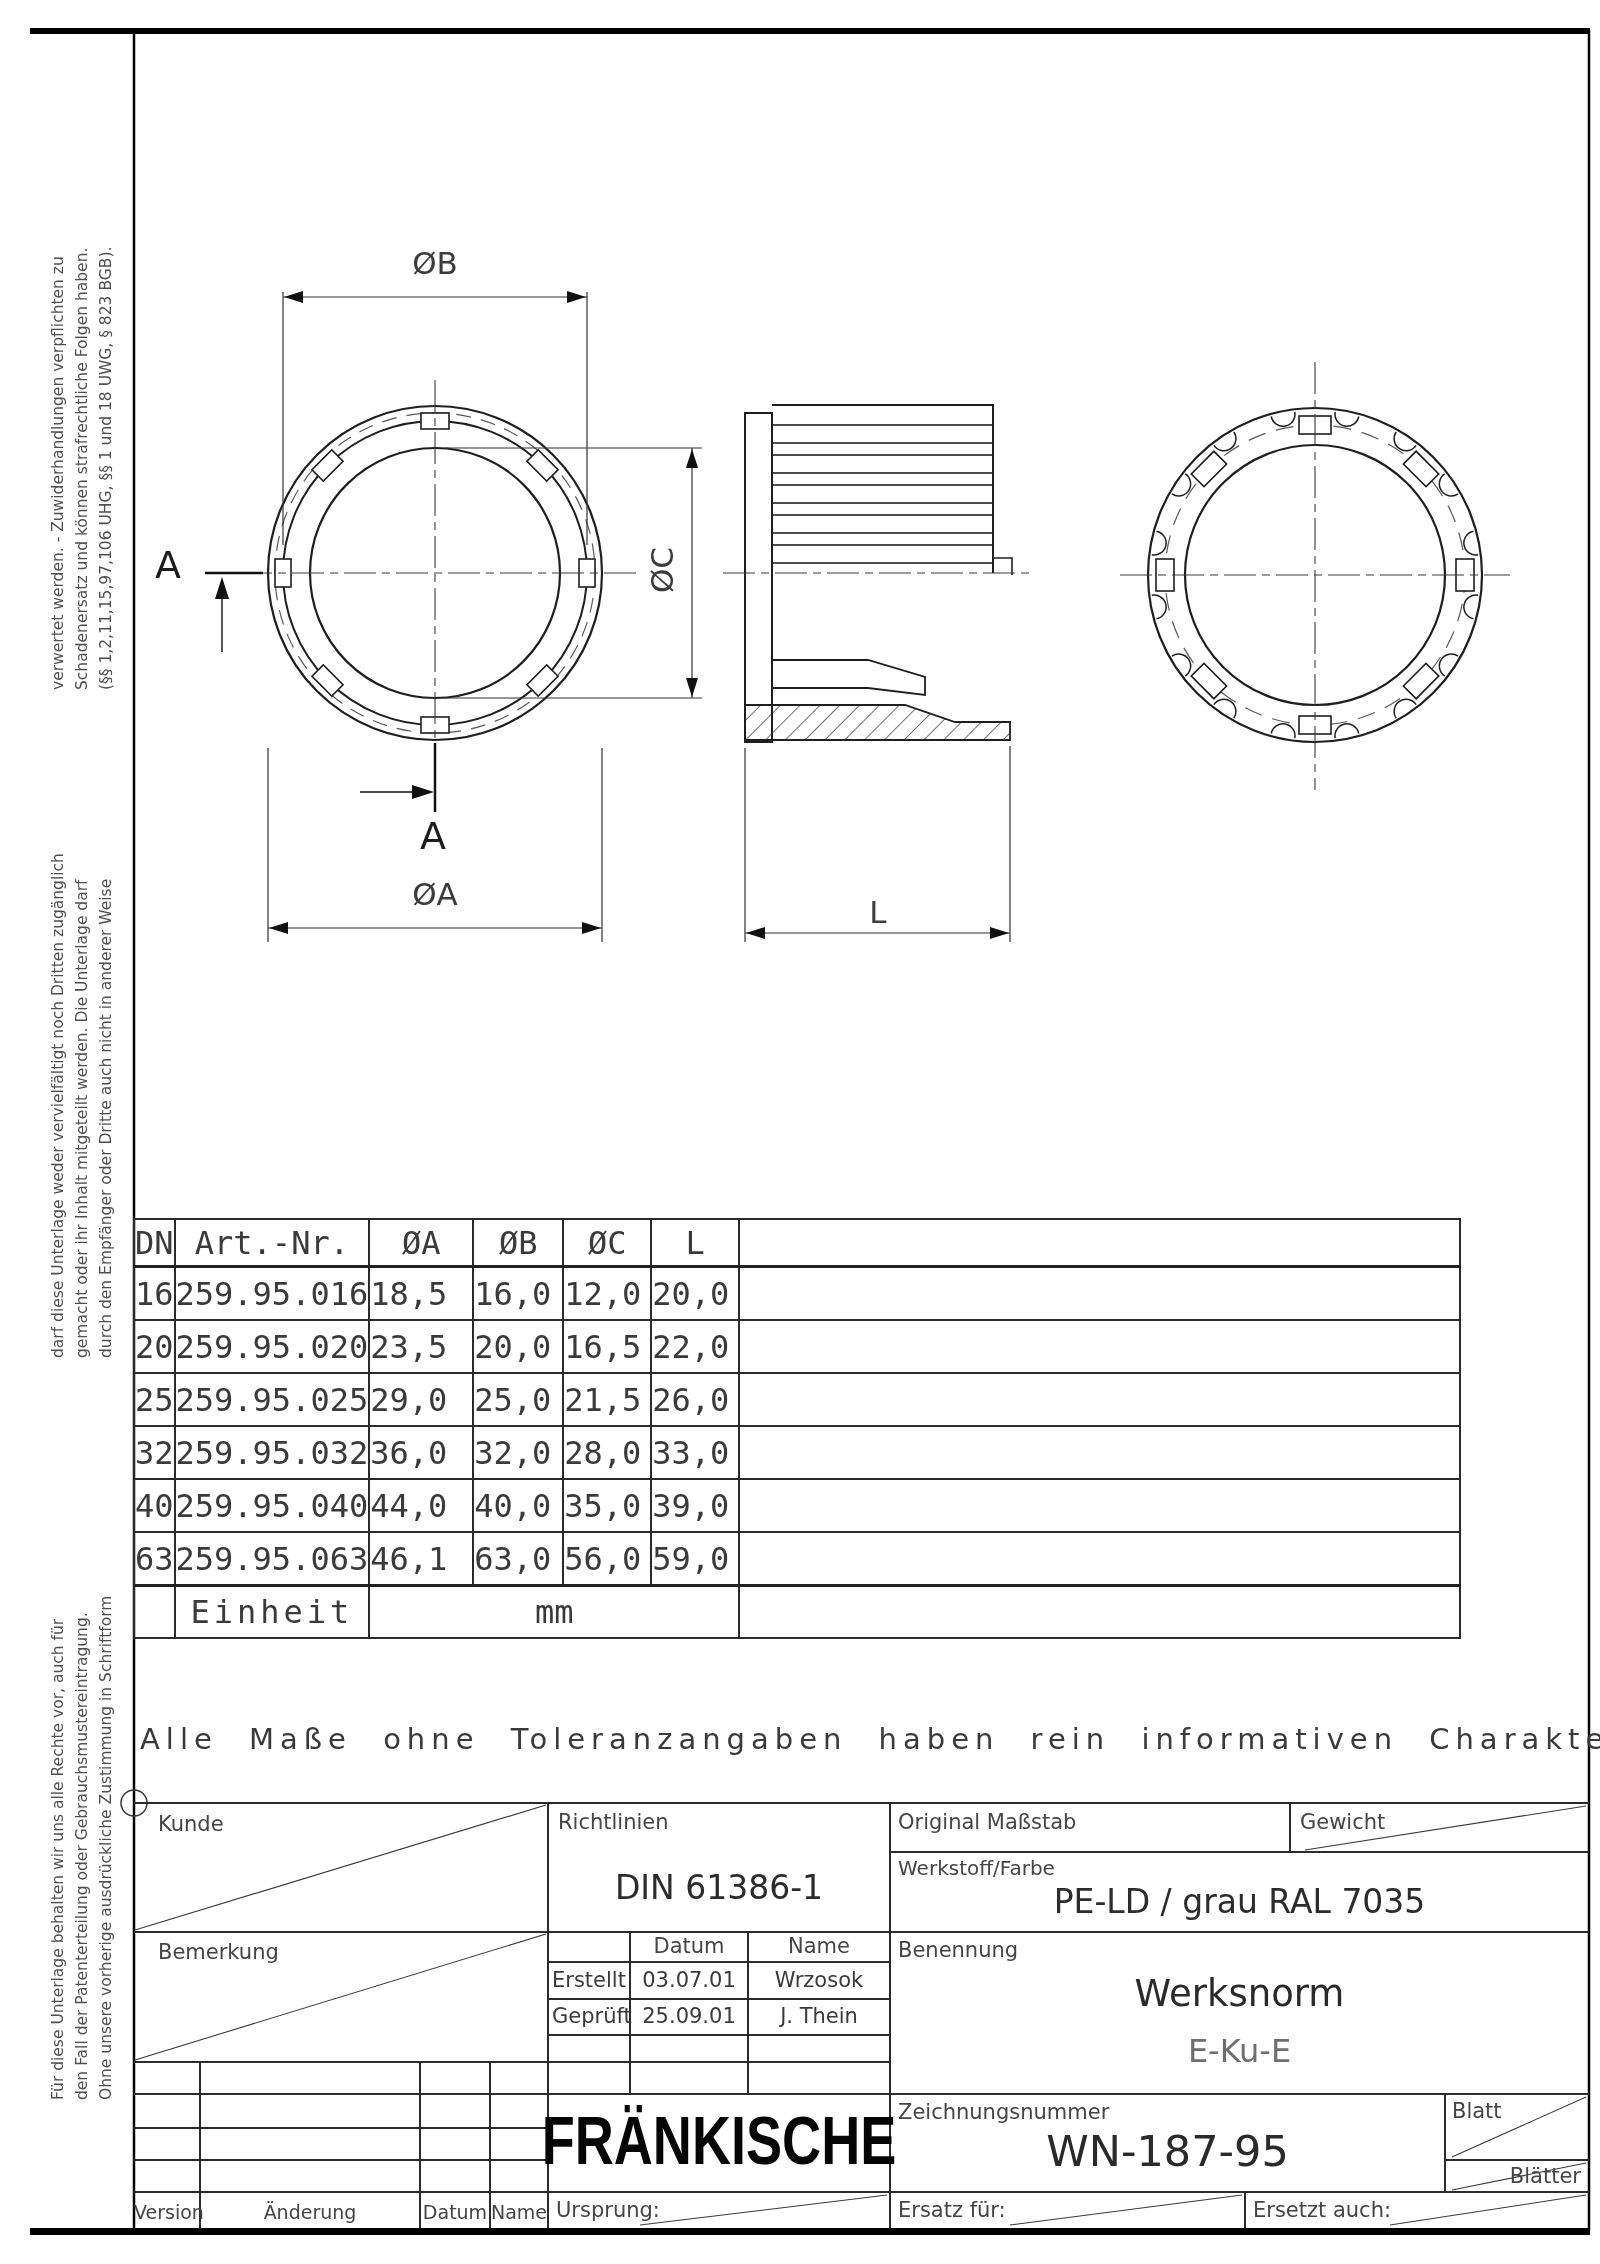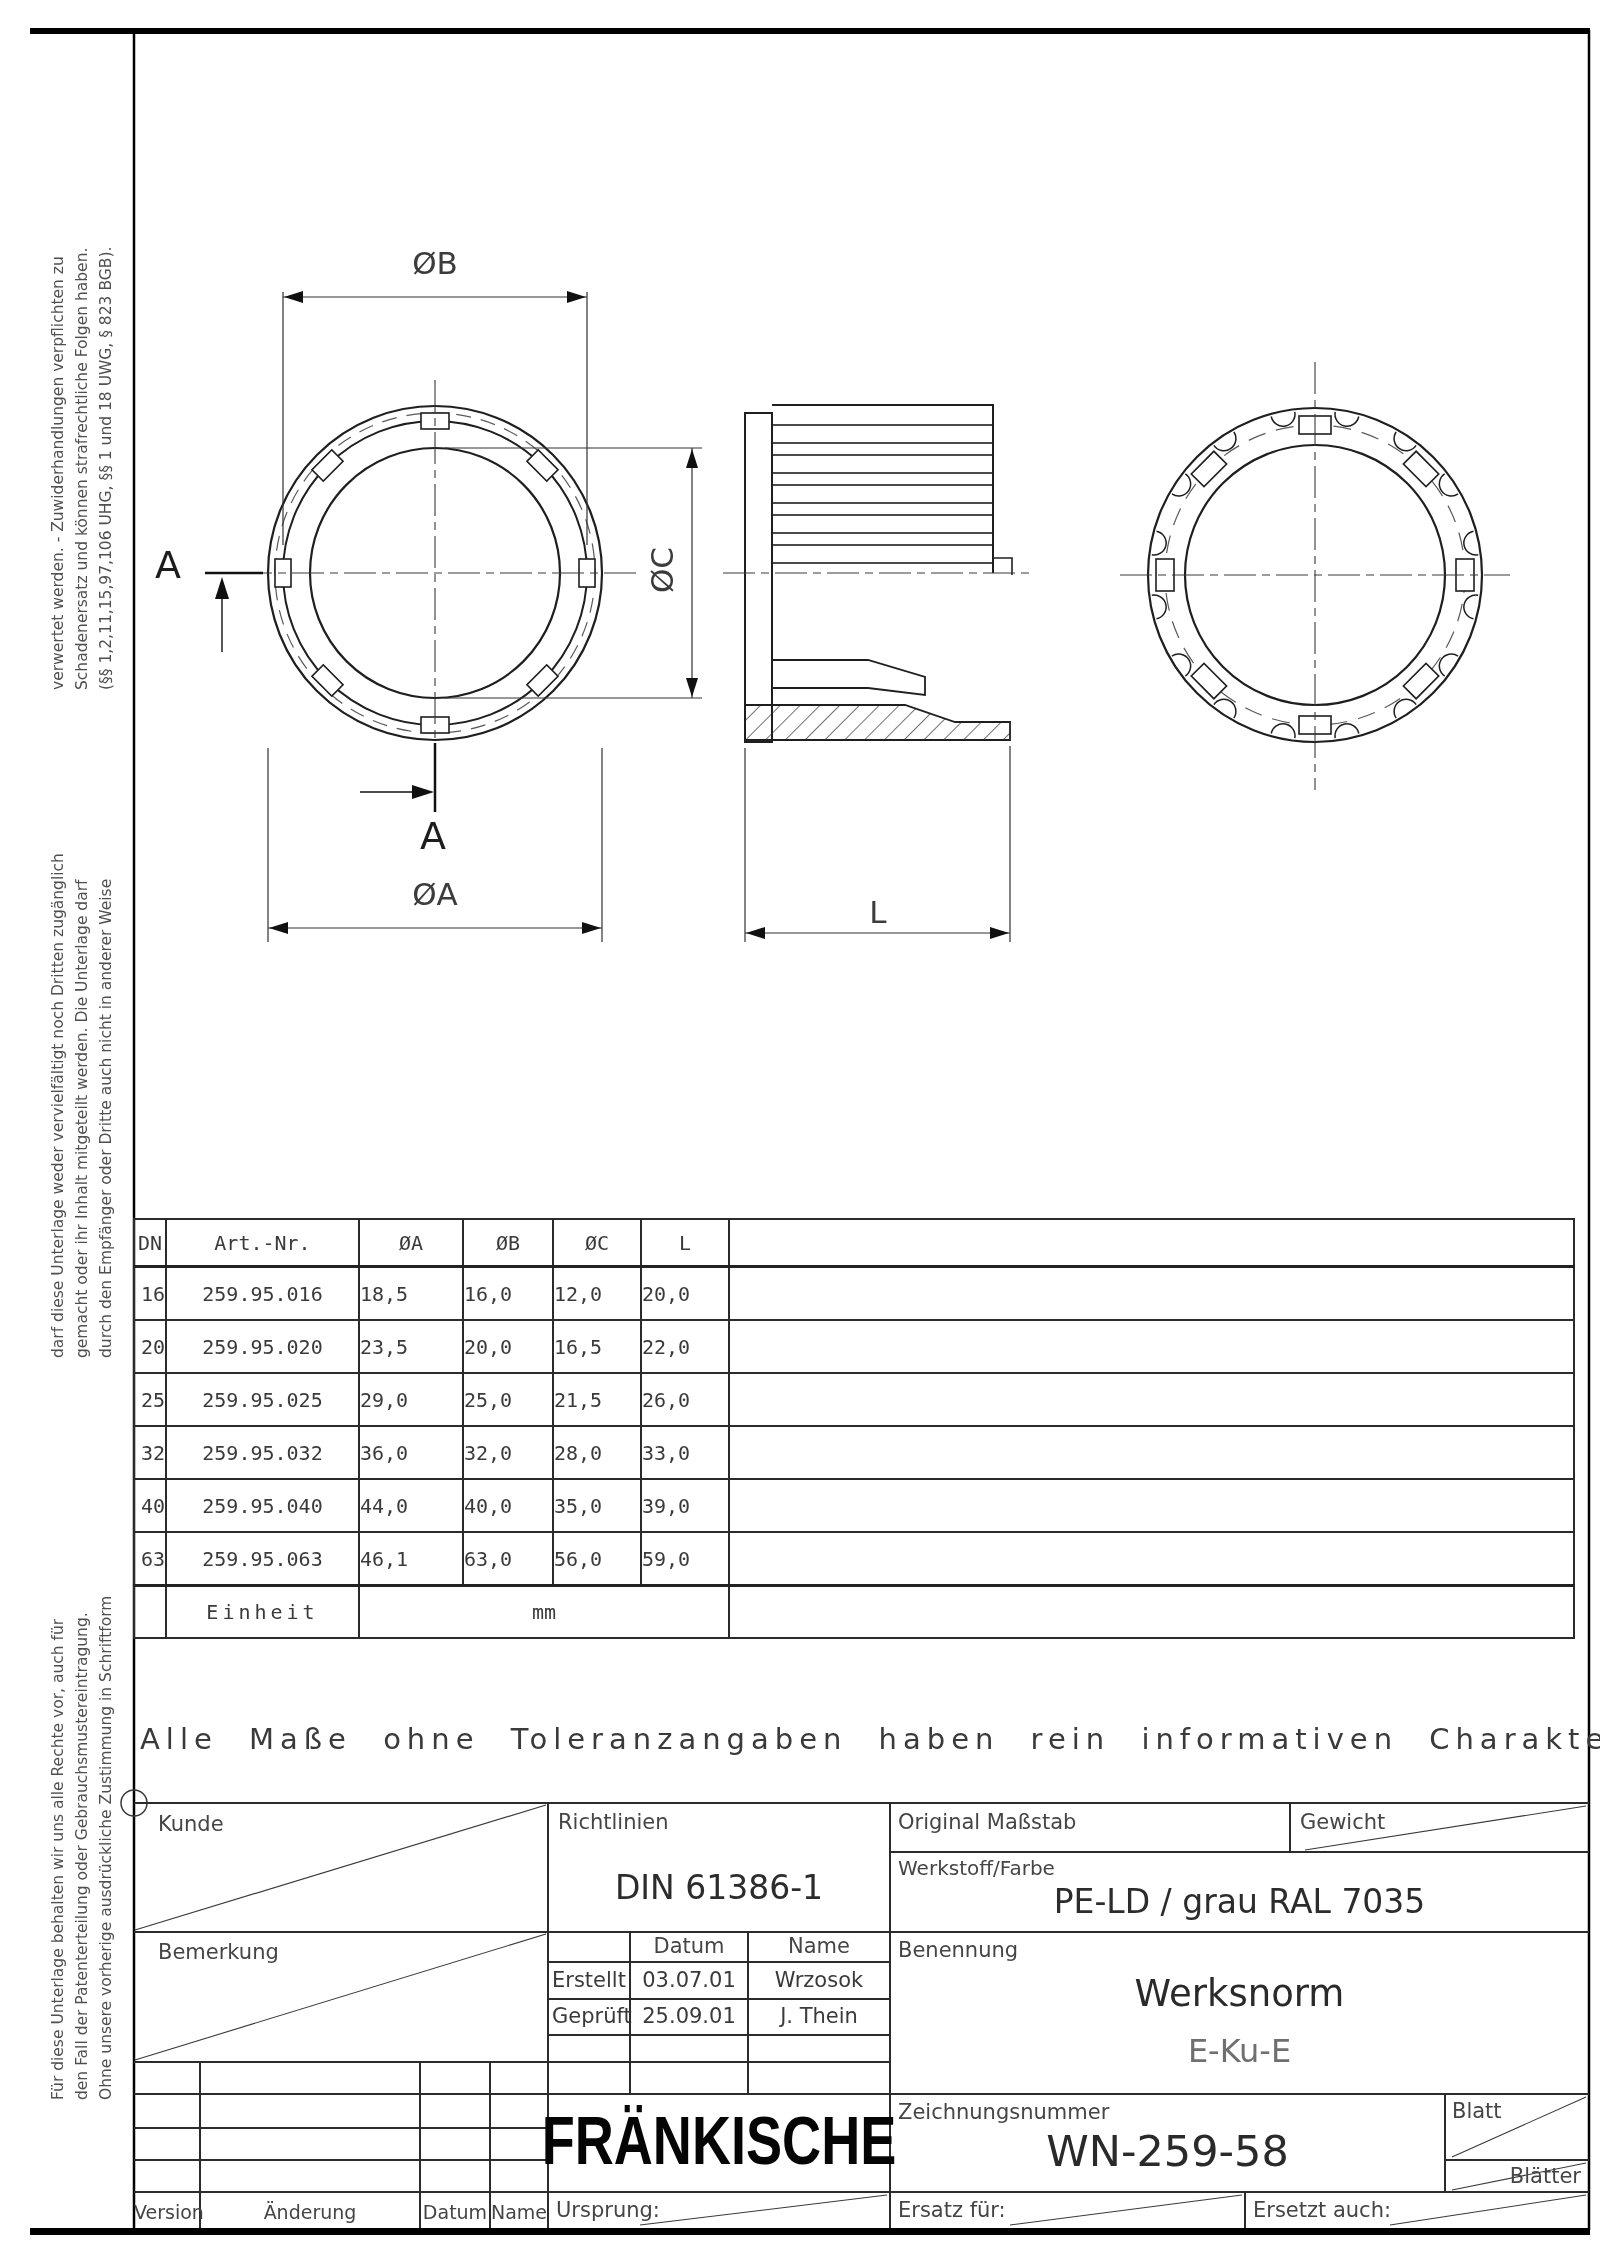--- a/index.html
+++ b/index.html
@@ -18,22 +18,22 @@
   .val{font-size:21px;color:#3a3a3a;}
   .bigval{font-size:33px;color:#2c2c2c;}
   .note{font-size:29px;letter-spacing:6px;word-spacing:16px;color:#3a3a3a;}
   .werksnorm{font-size:37px;color:#2a2a2a;}
   .ekue{font-size:32px;color:#6f6f6f;}
   .wn{font-size:43px;color:#2a2a2a;}
   .logo{font-family:"Liberation Sans","DejaVu Sans",sans-serif;font-weight:bold;
         font-size:52px;color:#050505;transform:scale(1.04,1.32);transform-origin:center;
         letter-spacing:0px;}
   .rot{transform:rotate(-90deg);transform-origin:center;}
-  table.dimtable{position:absolute;left:133px;top:1218px;width:1442px;border-collapse:collapse;
-        font-family:"DejaVu Sans Mono","Liberation Mono",monospace;font-size:20px;color:#3a3a3a;}
+  table.dimtable{position:absolute;left:133px;top:1218px;width:1328px;border-collapse:collapse;
+        font-family:"DejaVu Sans Mono","Liberation Mono",monospace;font-size:32px;color:#3a3a3a;}
   table.dimtable th,table.dimtable td{border:2px solid #2b2b2b;font-weight:normal;padding:0;}
   table.dimtable th{height:45px;}
   table.dimtable td{height:51px;}
   table.dimtable .hrow th{border-bottom:3px solid #222;}
   table.dimtable .frow td{border-top:3px solid #222;height:50px;text-align:center;}
   td.dn{text-align:right;padding-right:5px;}
   td.art{text-align:center;}
   td.num{text-align:left;padding-left:10px;}
   th.hc{text-align:center;}
   td.einh{text-align:center;letter-spacing:4px;}
@@ -331,21 +331,21 @@
   <div class="t val c" style="left:630px;top:2004px;width:118px;">25.09.01</div>
   <div class="t val c" style="left:748px;top:2004px;width:142px;">J. Thein</div>
 
   <div class="t lbl" style="left:898px;top:1938px;">Benennung</div>
   <div class="t werksnorm c" style="left:890px;top:1972px;width:699px;">Werksnorm</div>
   <div class="t ekue c" style="left:890px;top:2032px;width:699px;">E-Ku-E</div>
 
   <div class="t logo c" style="left:548px;top:2110px;width:342px;">FRÄNKISCHE</div>
 
   <div class="t lbl" style="left:898px;top:2100px;">Zeichnungsnummer</div>
-  <div class="t wn c" style="left:890px;top:2126px;width:555px;">WN-259-58</div>
+  <div class="t wn c" style="left:890px;top:2126px;width:555px;">WN-187-95</div>
   <div class="t lbl" style="left:1452px;top:2099px;">Blatt</div>
   <div class="t lbl r" style="left:1445px;top:2164px;width:136px;">Blätter</div>
 
   <div class="t lbl" style="left:556px;top:2198px;">Ursprung:</div>
   <div class="t lbl" style="left:898px;top:2198px;">Ersatz für:</div>
   <div class="t lbl" style="left:1253px;top:2198px;">Ersetzt auch:</div>
 
   <div class="t small c" style="left:134px;top:2201px;width:66px;">Version</div>
   <div class="t small c" style="left:200px;top:2201px;width:220px;">Änderung</div>
   <div class="t small c" style="left:420px;top:2201px;width:70px;">Datum</div>

